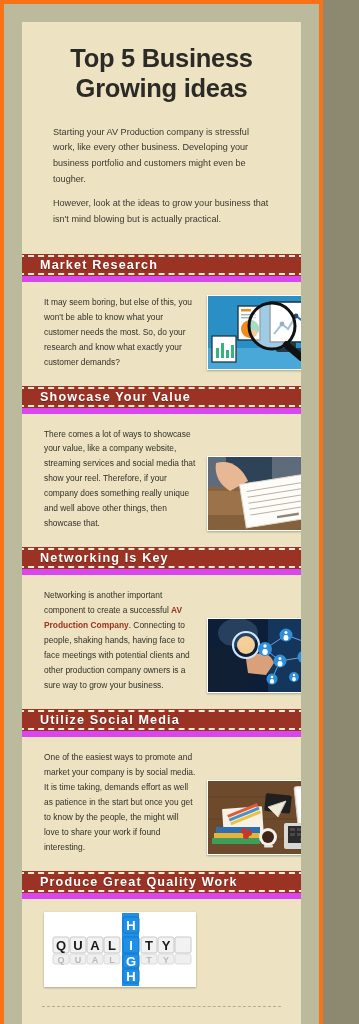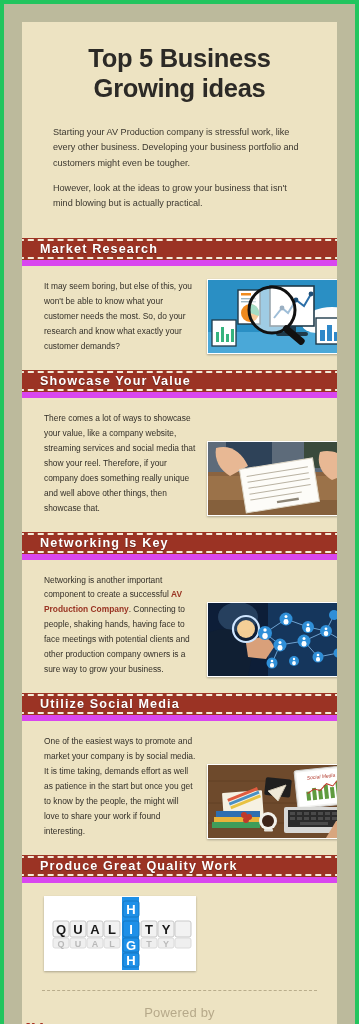--- a/index.html
+++ b/index.html
@@ -5,22 +5,22 @@
   html,body{margin:0;padding:0;}
   body{
     width:359px;height:1024px;overflow:hidden;
     background:#8d8870;
     font-family:"Liberation Sans","DejaVu Sans",sans-serif;
     -webkit-font-smoothing:antialiased;
   }
 
   
   .frame-outer{
-    position:absolute;left:0;top:0;width:359px;height:1024px;
-    background:#22c55e;box-sizing:border-box;padding:4px 4px 0 4px;
+    position:absolute;left:0;top:0;width:323px;height:1024px;
+    background:#f97316;box-sizing:border-box;padding:4px 4px 0 4px;
   }
   .frame-mid{
     width:100%;height:100%;background:#bcba9c;box-sizing:border-box;
     padding:18px 18px 0 18px;position:relative;
   }
   .panel{
     width:100%;height:100%;background:#ede3c2;box-sizing:border-box;
     position:relative;overflow:hidden;
   }
 

